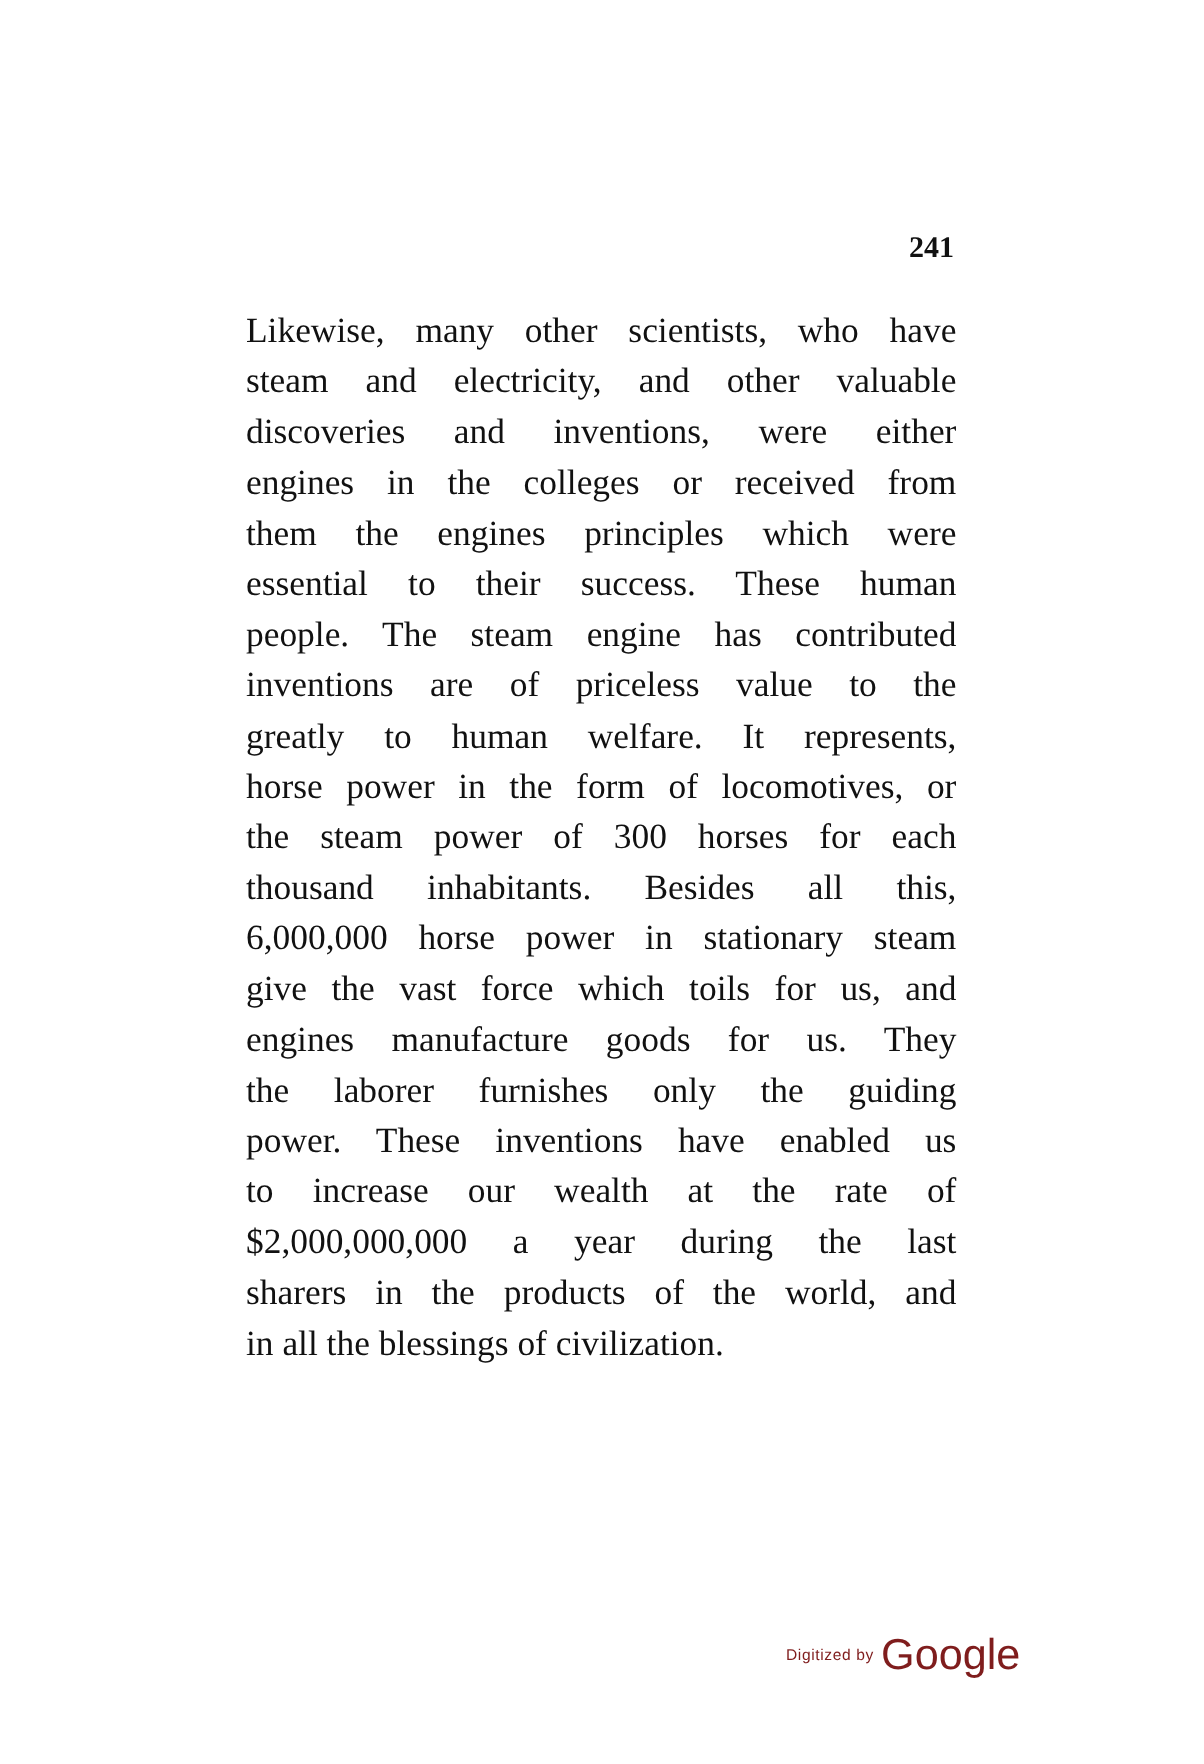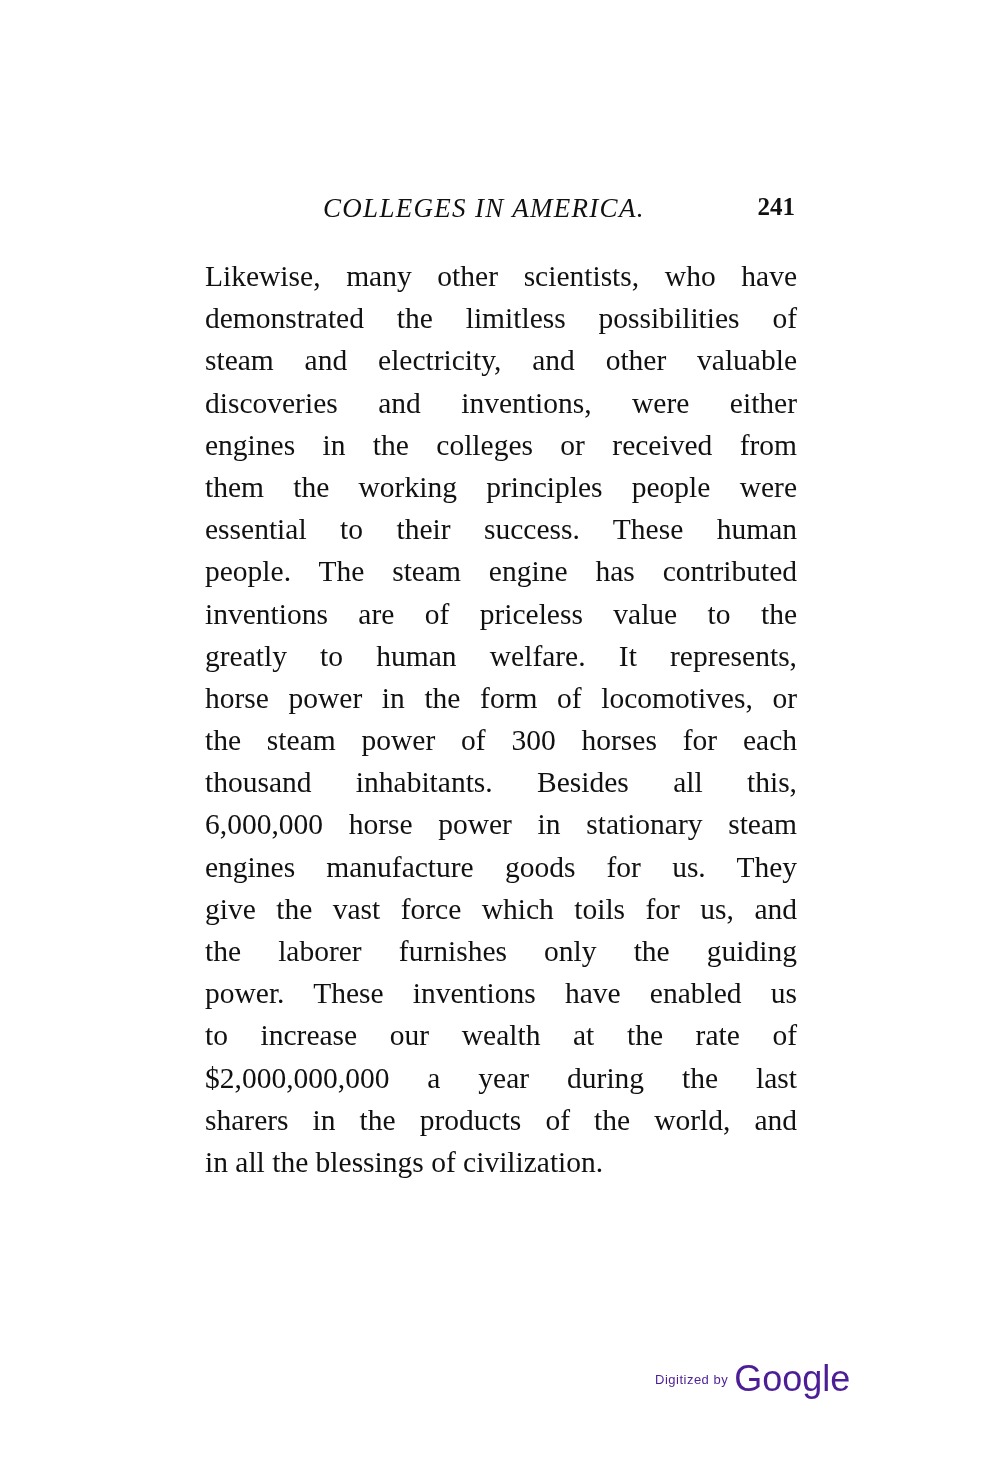--- a/index.html
+++ b/index.html
@@ -54,61 +54,59 @@
       white-space: nowrap;
       overflow: visible;
     }
     .line.last {
       text-align-last: left;
     }
     .watermark {
       position: absolute;
       left: 655px;
       top: 1358px;
-      color: #4c1d95;
+      color: #7f1d1d;
       white-space: nowrap;
     }
     .watermark .small {
       font-family: "Liberation Sans", "DejaVu Sans", sans-serif;
       font-size: 13px;
       letter-spacing: 0.5px;
       vertical-align: middle;
     }
     .watermark .brand {
       font-family: "Liberation Sans", "DejaVu Sans", sans-serif;
       font-size: 36px;
       vertical-align: middle;
       margin-left: 2px;
     }
   </style>
 </head>
 <body>
 
 <div class="running-head">
-  <span class="running-title">COLLEGES IN AMERICA.</span>
   <span class="page-number">241</span>
 </div>
 
 <div class="body-text">
   <span class="line">Likewise, many other scientists, who have</span>
-  <span class="line">demonstrated the limitless possibilities of</span>
   <span class="line">steam and electricity, and other valuable</span>
   <span class="line">discoveries and inventions, were either</span>
   <span class="line">engines in the colleges or received from</span>
-  <span class="line">them the working principles people were</span>
+  <span class="line">them the engines principles which were</span>
   <span class="line">essential to their success. These human</span>
   <span class="line">people. The steam engine has contributed</span>
   <span class="line">inventions are of priceless value to the</span>
   <span class="line">greatly to human welfare. It represents,</span>
   <span class="line">horse power in the form of locomotives, or</span>
   <span class="line">the steam power of 300 horses for each</span>
   <span class="line">thousand inhabitants. Besides all this,</span>
   <span class="line">6,000,000 horse power in stationary steam</span>
+  <span class="line">give the vast force which toils for us, and</span>
   <span class="line">engines manufacture goods for us. They</span>
-  <span class="line">give the vast force which toils for us, and</span>
   <span class="line">the laborer furnishes only the guiding</span>
   <span class="line">power. These inventions have enabled us</span>
   <span class="line">to increase our wealth at the rate of</span>
   <span class="line">$2,000,000,000 a year during the last</span>
   <span class="line">sharers in the products of the world, and</span>
   <span class="line last">in all the blessings of civilization.</span>
 </div>
 
 <div class="watermark">
   <span class="small">Digitized by</span>

